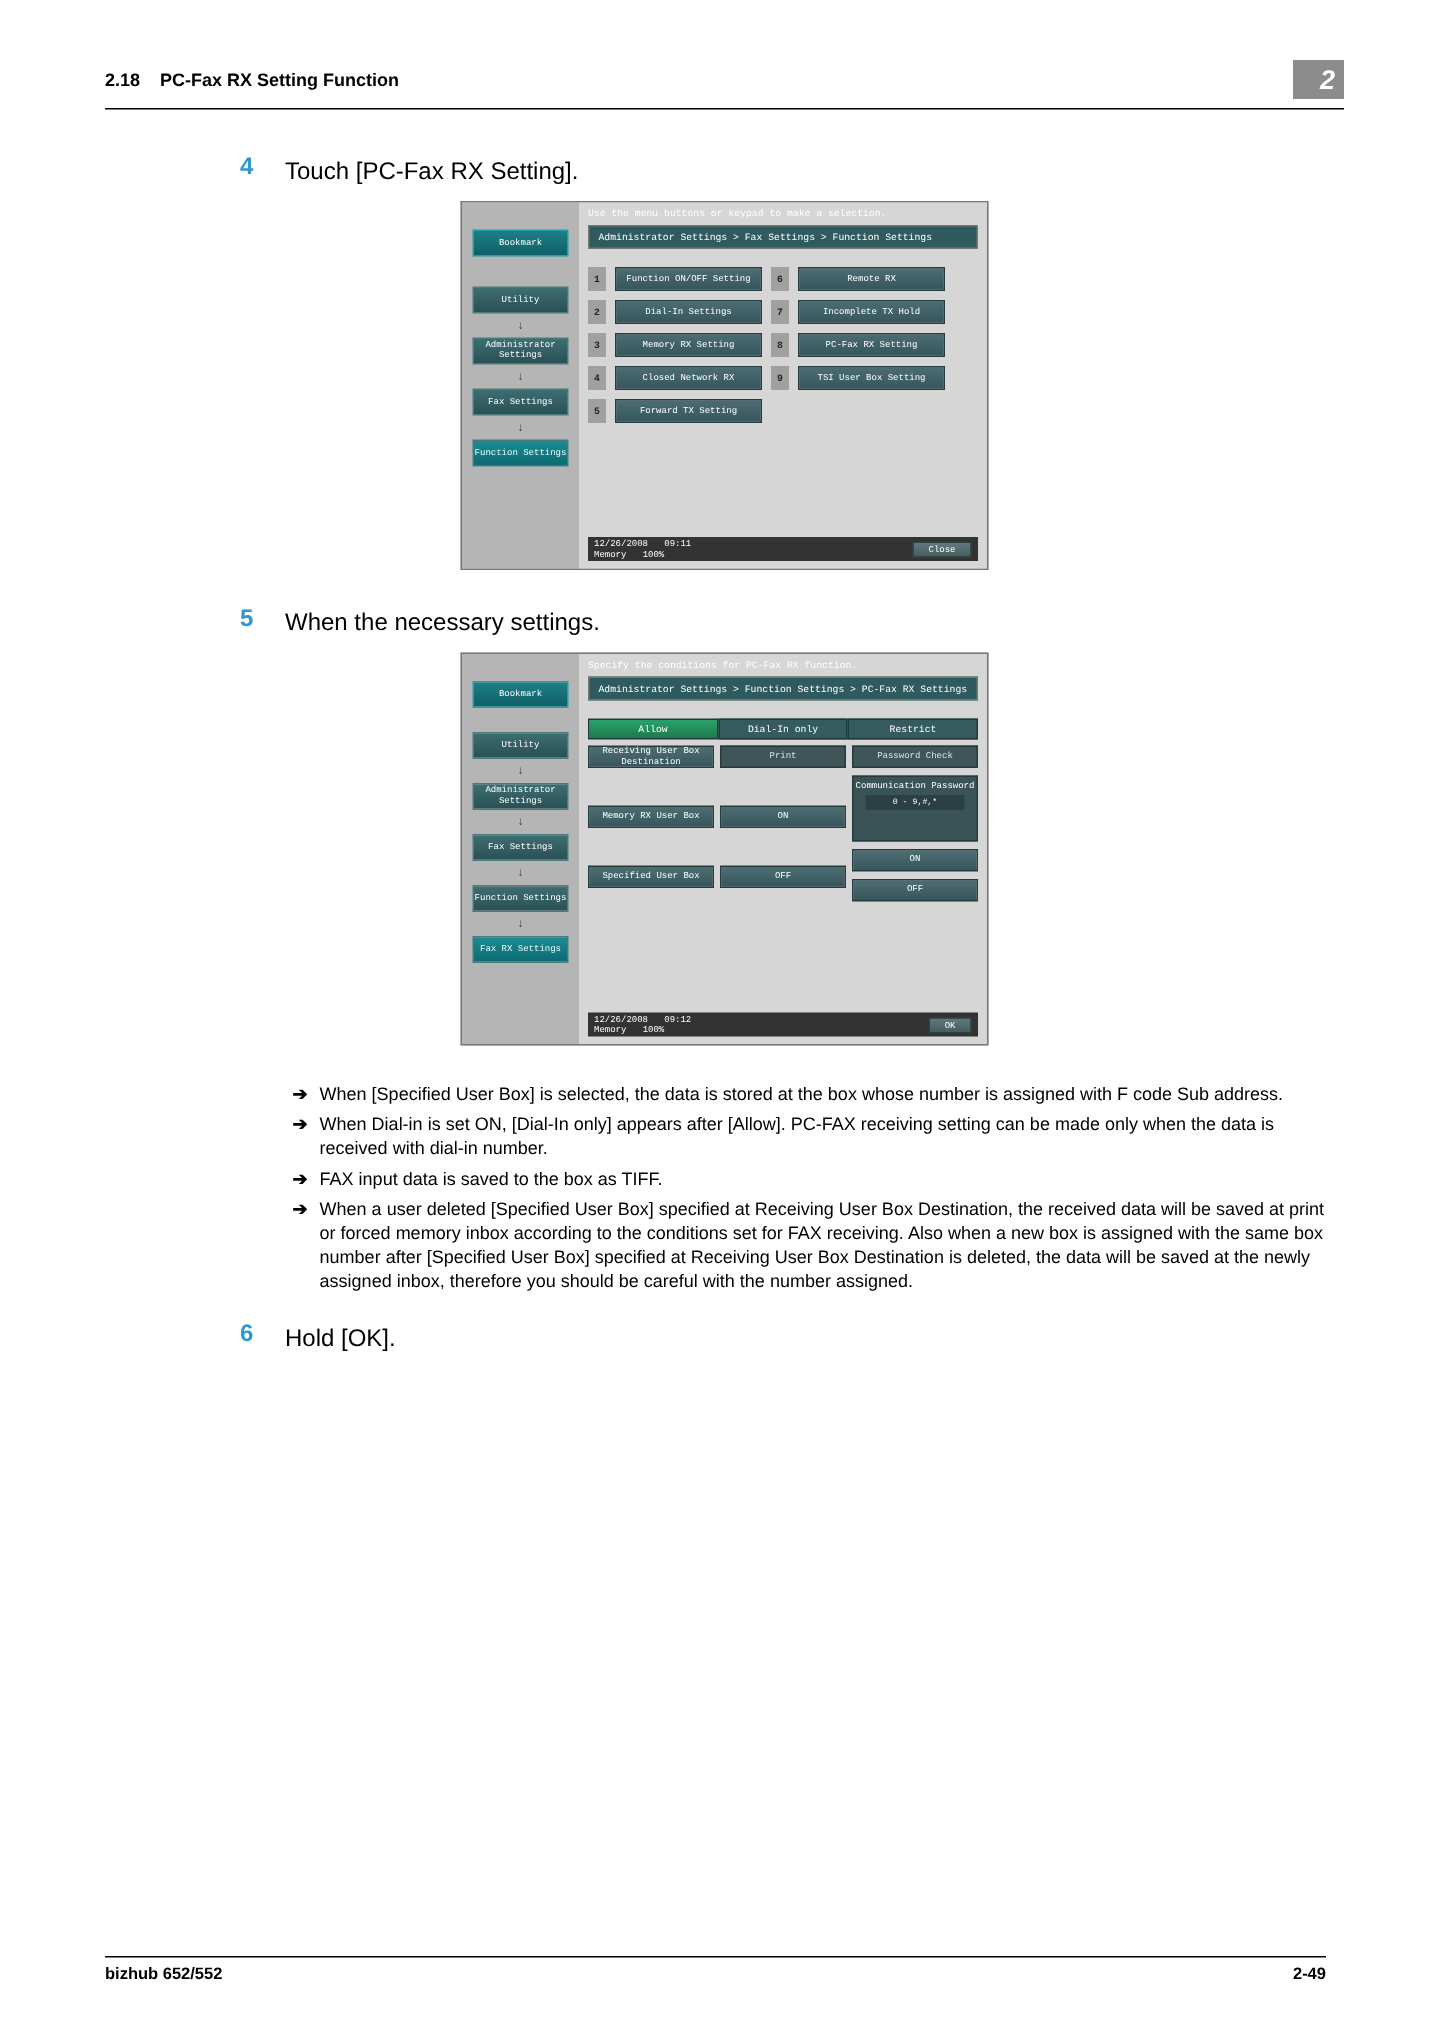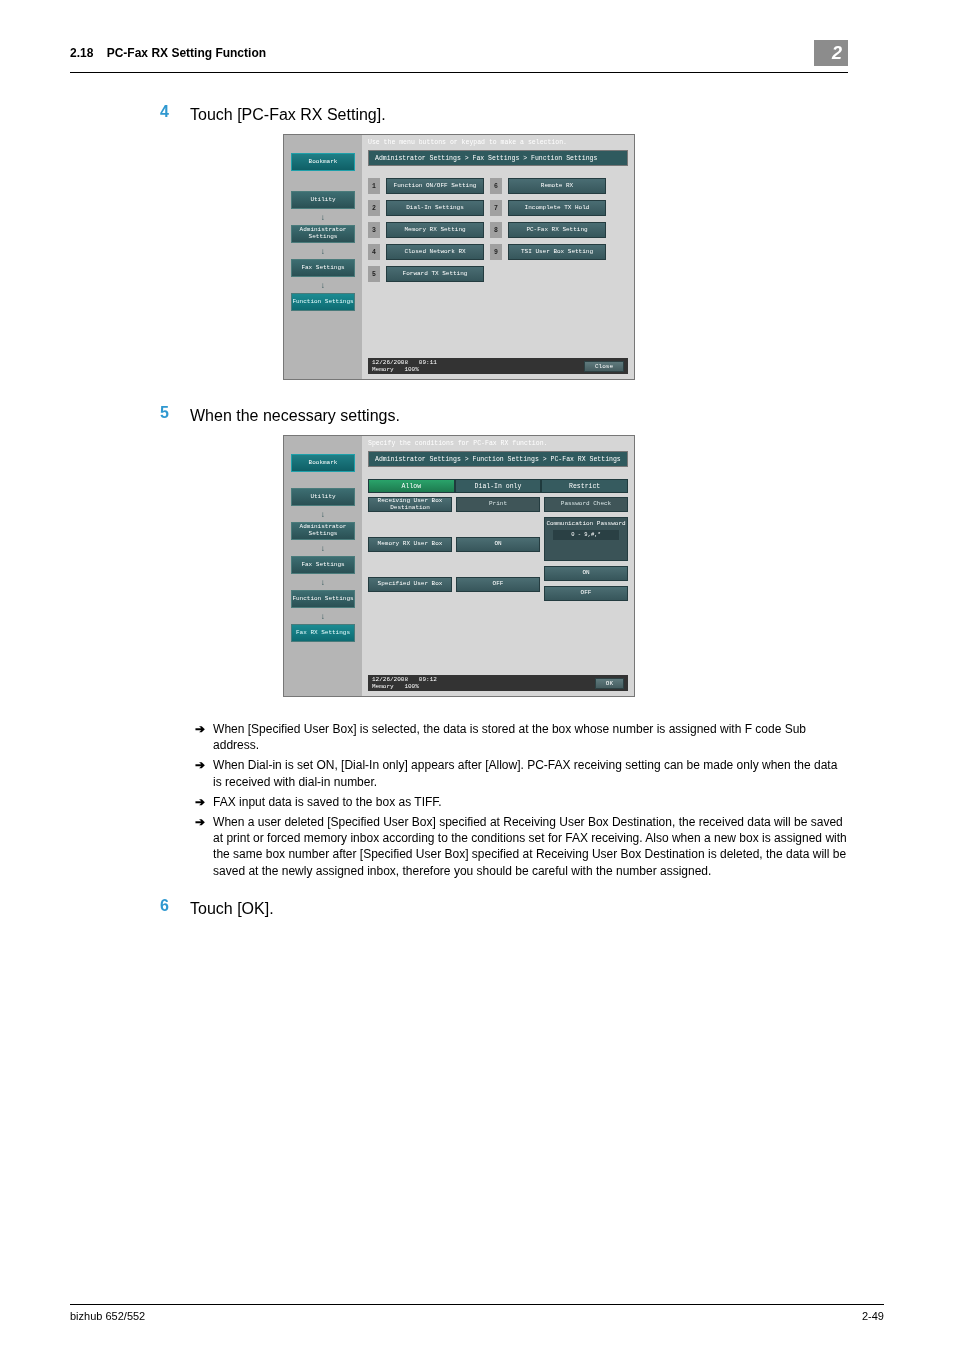--- a/index.html
+++ b/index.html
@@ -5,21 +5,21 @@
   * { box-sizing: border-box; margin: 0; padding: 0; }
   body {
     font-family: Arial, Helvetica, sans-serif;
     background: #fff;
     width: 954px;
     height: 1350px;
     position: relative;
     color: #000;
   }
   .page {
-    padding: 40px 106px 30px 70px;
+    padding: 40px 58px 30px 70px;
   }
   .header {
     display: flex;
     align-items: center;
     justify-content: space-between;
     margin-bottom: 6px;
   }
   .header-left {
     font-size: 12px;
     font-weight: bold;
@@ -233,20 +233,21 @@
   .footer {
     position: absolute;
     bottom: 28px;
     left: 70px;
     right: 70px;
     display: flex;
     justify-content: space-between;
     font-size: 11px;
     border-top: 1px solid #000;
     padding-top: 5px;
+    font-weight: bold;
   }
 </style>
 </head>
 <body>
 
 <div class="page">
 
   <div class="header">
     <div class="header-left">
       <span>2.18</span>&nbsp;&nbsp;&nbsp;
@@ -394,21 +395,21 @@
         <span>FAX input data is saved to the box as TIFF.</span>
       </li>
     <li>
         <span class="arrow">➔</span>
         <span>When a user deleted [Specified User Box] specified at Receiving User Box Destination, the received data will be saved at print or forced memory inbox according to the conditions set for FAX receiving. Also when a new box is assigned with the same box number after [Specified User Box] specified at Receiving User Box Destination is deleted, the data will be saved at the newly assigned inbox, therefore you should be careful with the number assigned.</span>
       </li>
   </ul>
 
   <div class="step">
     <div class="step-num">6</div>
-    <div class="step-text">Touch [OK].</div>
+    <div class="step-text">Hold [OK].</div>
   </div>
 
 </div>
 
 <div class="footer">
   <span>bizhub 652/552</span>
   <span>2-49</span>
 </div>
 
 </body></html>

